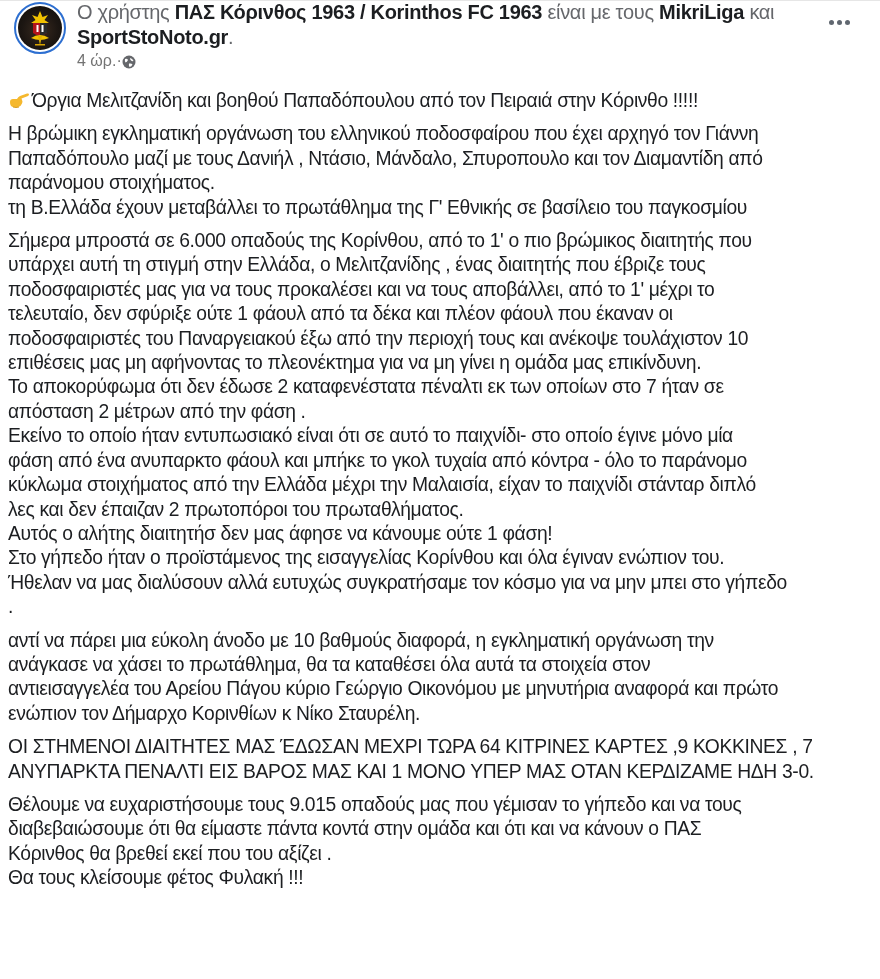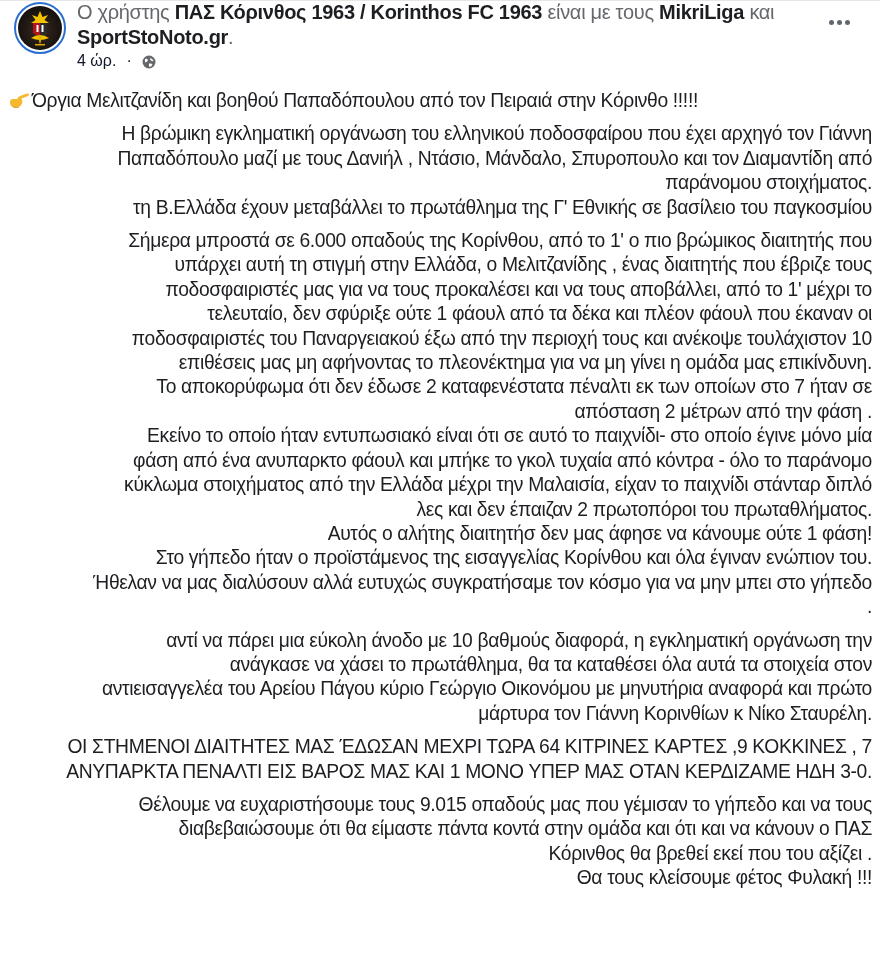--- a/index.html
+++ b/index.html
@@ -65,24 +65,24 @@
     .header-text b {
       color: #1c1e21;
       font-weight: bold;
     }
     .meta {
       position: absolute;
       left: 69px;
       top: 51px;
       font-size: 16px;
       line-height: 20px;
-      color: #0f172a;
+      color: #737373;
       display: flex;
       align-items: center;
-      gap: 10px;
+      gap: 0;
     }
     .globe-icon {
       display: inline-block;
       width: 14px;
       height: 14px;
     }
     .more-button {
       position: absolute;
       right: 20px;
       top: 14px;
@@ -105,21 +105,20 @@
       top: 89px;
       right: 8px;
       font-size: 19.3px;
       line-height: 24.4px;
       color: #1c1e21;
       letter-spacing: -0.35px;
     }
     .content p {
       margin: 0 0 9px 0;
       white-space: normal;
-      text-align: right;
     }
     .content .line { display: block; }
     .emoji-line {
       display: flex;
       align-items: center;
       gap: 2px;
       margin-bottom: 9px !important;
     }
     .pointing-icon {
       display: inline-block;
@@ -217,21 +216,21 @@
       <span class="line">Αυτός ο αλήτης διαιτητήσ δεν μας άφησε να κάνουμε ούτε 1 φάση!</span>
       <span class="line">Στο γήπεδο ήταν ο προϊστάμενος της εισαγγελίας Κορίνθου και όλα έγιναν ενώπιον του.</span>
       <span class="line">Ήθελαν να μας διαλύσουν αλλά ευτυχώς συγκρατήσαμε τον κόσμο για να μην μπει στο γήπεδο</span>
       <span class="line">.</span>
     </p>
 
     <p>
       <span class="line">αντί να πάρει μια εύκολη άνοδο με 10 βαθμούς διαφορά, η εγκληματική οργάνωση την</span>
       <span class="line">ανάγκασε να χάσει το πρωτάθλημα, θα τα καταθέσει όλα αυτά τα στοιχεία στον</span>
       <span class="line">αντιεισαγγελέα του Αρείου Πάγου κύριο Γεώργιο Οικονόμου με μηνυτήρια αναφορά και πρώτο</span>
-      <span class="line">μάρτυρα τον Γιάννη Κορινθίων κ Νίκο Σταυρέλη.</span>
+      <span class="line">ενώπιον τον Δήμαρχο Κορινθίων κ Νίκο Σταυρέλη.</span>
     </p>
 
     <p>
       <span class="line">ΟΙ ΣΤΗΜΕΝΟΙ ΔΙΑΙΤΗΤΕΣ ΜΑΣ ΈΔΩΣΑΝ ΜΕΧΡΙ ΤΩΡΑ 64 ΚΙΤΡΙΝΕΣ ΚΑΡΤΕΣ ,9 ΚΟΚΚΙΝΕΣ , 7</span>
       <span class="line">ΑΝΥΠΑΡΚΤΑ ΠΕΝΑΛΤΙ ΕΙΣ ΒΑΡΟΣ ΜΑΣ ΚΑΙ 1 ΜΟΝΟ ΥΠΕΡ ΜΑΣ ΟΤΑΝ ΚΕΡΔΙΖΑΜΕ ΗΔΗ 3-0.</span>
     </p>
 
     <p>
       <span class="line">Θέλουμε να ευχαριστήσουμε τους 9.015 οπαδούς μας που γέμισαν το γήπεδο και να τους</span>
       <span class="line">διαβεβαιώσουμε ότι θα είμαστε πάντα κοντά στην ομάδα και ότι και να κάνουν ο ΠΑΣ</span>

